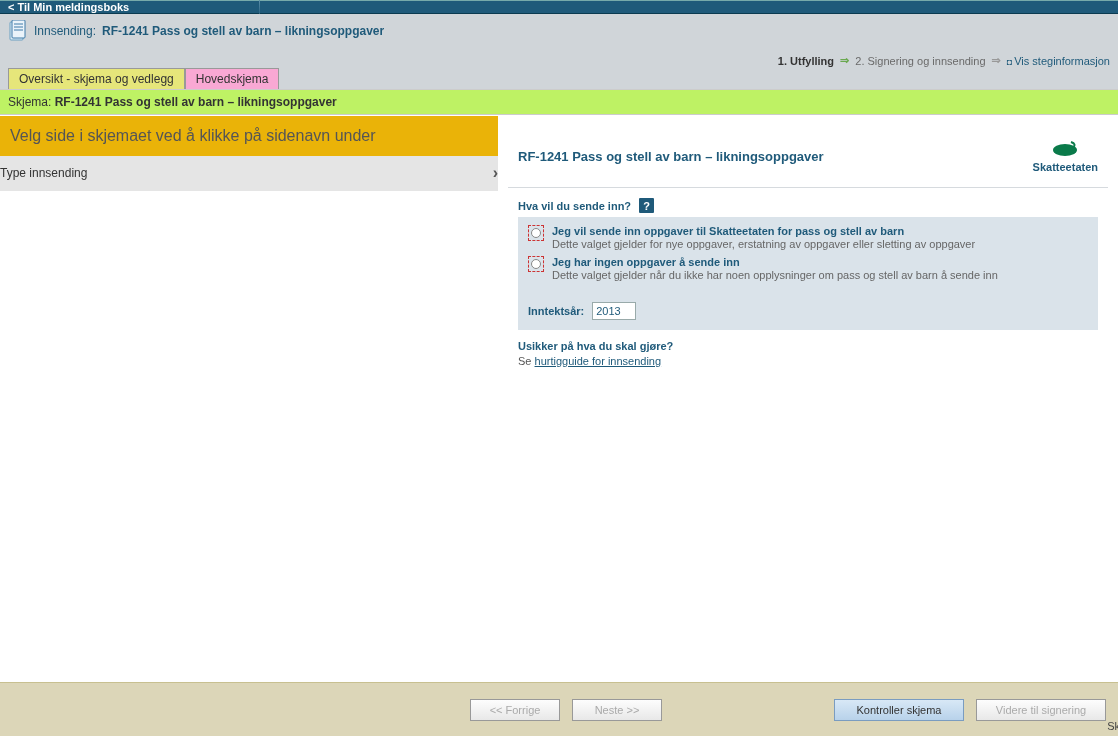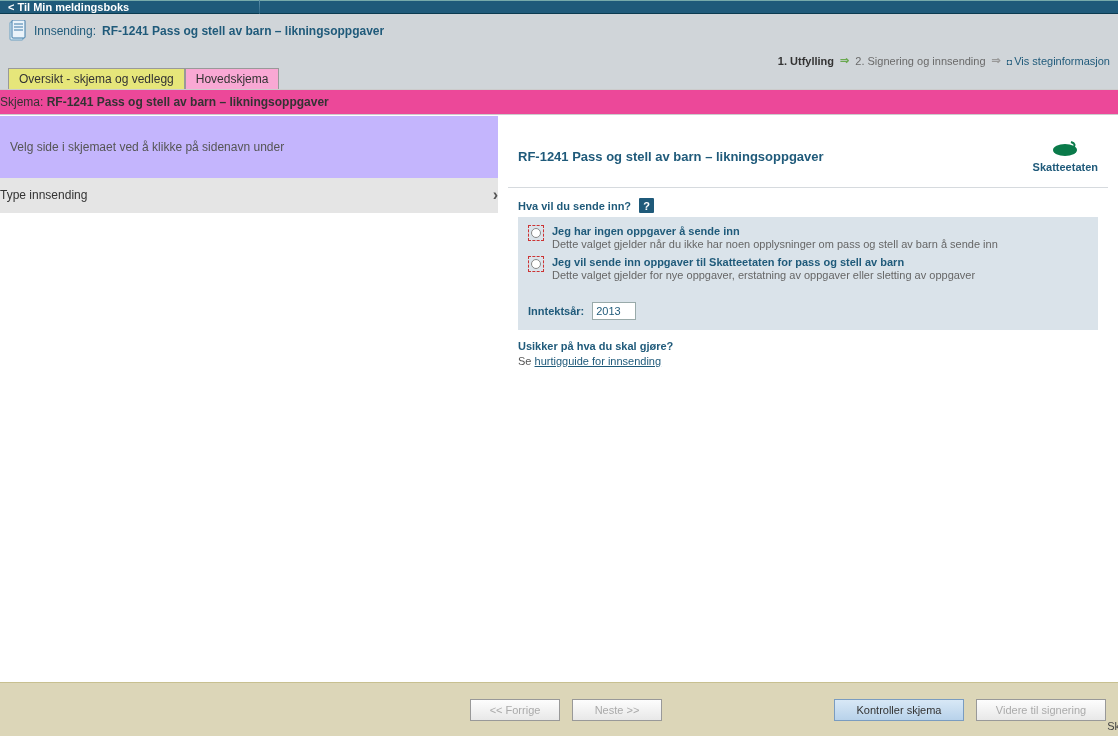--- a/index.html
+++ b/index.html
@@ -19,26 +19,26 @@
   .steps .step1 { font-weight: bold; color: #333; }
   .steps .arrow { color: #6aa84f; font-weight: bold; }
   .steps .arrow2 { color: #999; font-weight: bold; }
   .steps .link { color: #1f5a7a; text-decoration: none; }
   .steps .bullet { color: #1f5a7a; font-size: 9px; margin-right: 2px; }
   
   .tabs { display: flex; gap: 0px; margin-top: 26px; }
   .tab { padding: 3px 10px; font-size: 12px; border: 1px solid #999; background: #f9a8d4; cursor: pointer; border-bottom: none; color: #333; }
   .tab.active { background: #e6e67a; font-weight: normal; }
   
-  .whitebar { background: #ec4899; border-top: 1px solid #ccc; border-bottom: 1px solid #ccc; padding: 5px 0; font-size: 12px; color: #333; }
+  .whitebar { background: #bef264; border-top: 1px solid #ccc; border-bottom: 1px solid #ccc; padding: 5px 8px; font-size: 12px; color: #333; }
   .whitebar .bold { font-weight: bold; }
   
   .main { display: flex; position: absolute; top: 116px; bottom: 46px; left: 0; right: 0; }
   .leftcol { width: 498px; background: #fff; }
-  .left-head { background: #c4b5fd; padding: 24px 10px; color: #555; font-size: 12px; }
+  .left-head { background: #eab308; padding: 11px 10px; color: #555; font-size: 16px; }
   .left-item { background: #e5e5e5; border-bottom: 1px solid #e5e5e5; padding: 8px 0; display: flex; justify-content: space-between; align-items: center; cursor: pointer; font-size: 12px; color: #333; }
   .left-item .chev { font-size: 16px; color: #555; font-weight: bold; }
   
   .rightcol { flex: 1; overflow: auto; padding: 0 10px 10px 10px; }
   .form-head { display: flex; justify-content: space-between; align-items: center; padding: 24px 10px 14px 10px; border-bottom: 1px solid #d6dade; }
   .form-title { color: #1f5a7a; font-weight: bold; font-size: 13px; }
   .agency { text-align: right; }
   .agency-logo { width: 28px; height: 18px; margin: 0 auto 3px auto; }
   .agency-name { color: #1f5a7a; font-weight: bold; font-size: 11px; }
   
@@ -136,31 +136,31 @@
       <div class="qrow">
         <span>Hva vil du sende inn?</span>
         <span class="help">?</span>
       </div>
       <div class="bluebox">
         <div class="opt">
           <span class="radio">
               <span class="radio-inner"></span>
             </span>
           <div>
-            <div class="opt-lbl">Jeg har ingen oppgaver å sende inn</div>
-            <div class="opt-desc">Dette valget gjelder når du ikke har noen opplysninger om pass og stell av barn å sende inn</div>
+            <div class="opt-lbl">Jeg vil sende inn oppgaver til Skatteetaten for pass og stell av barn</div>
+            <div class="opt-desc">Dette valget gjelder for nye oppgaver, erstatning av oppgaver eller sletting av oppgaver</div>
           </div>
         </div>
         <div class="opt">
           <span class="radio">
               <span class="radio-inner"></span>
             </span>
           <div>
-            <div class="opt-lbl">Jeg vil sende inn oppgaver til Skatteetaten for pass og stell av barn</div>
-            <div class="opt-desc">Dette valget gjelder for nye oppgaver, erstatning av oppgaver eller sletting av oppgaver</div>
+            <div class="opt-lbl">Jeg har ingen oppgaver å sende inn</div>
+            <div class="opt-desc">Dette valget gjelder når du ikke har noen opplysninger om pass og stell av barn å sende inn</div>
           </div>
         </div>
         <div class="yr-row">
           <span class="yr-lbl">Inntektsår:</span>
           <input class="yr-inp" value="2013" style="">
         </div>
       </div>
     </div>
 
     <div class="belowbox">

